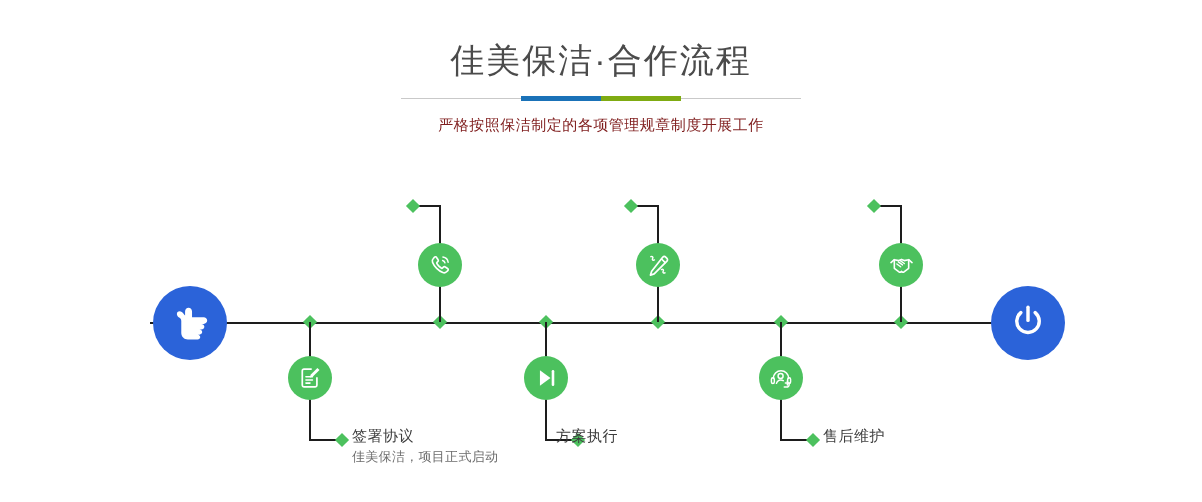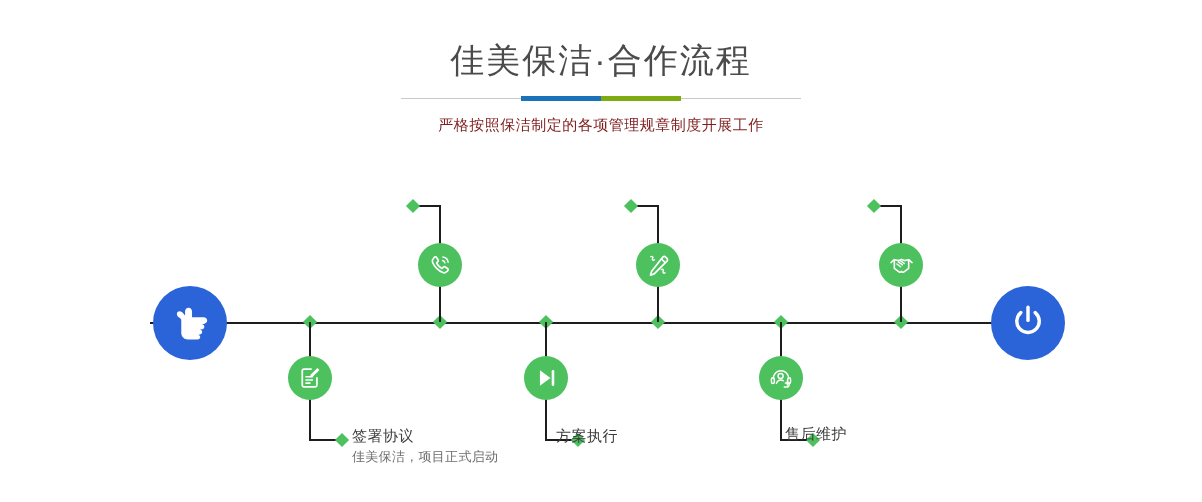--- a/index.html
+++ b/index.html
@@ -285,18 +285,18 @@
           <rect x="4.2" y="15.6" width="3.6" height="7.2" rx="1.8" fill="none" stroke="#ffffff" stroke-width="1.8"></rect>
           <rect x="24.2" y="15.6" width="3.6" height="7.2" rx="1.8" fill="none" stroke="#ffffff" stroke-width="1.8"></rect>
           <path fill="none" stroke="#ffffff" stroke-width="1.8" stroke-linecap="round" d="M26 22.8v1.4a3 3 0 0 1-3 3h-3"></path>
           <circle cx="15.5" cy="13.6" r="3.1" fill="none" stroke="#ffffff" stroke-width="1.8"></circle>
           <path fill="none" stroke="#ffffff" stroke-width="1.8" stroke-linecap="round" d="M10.4 22.6a5.6 5.6 0 0 1 8.4-3.3"></path>
           <line x1="21.4" y1="22.2" x2="26.4" y2="22.2" stroke="#ffffff" stroke-width="1.9" stroke-linecap="round"></line>
           <line x1="23.9" y1="19.7" x2="23.9" y2="24.7" stroke="#ffffff" stroke-width="1.9" stroke-linecap="round"></line>
         </svg>
       </span>
     </div>
-    <div class="label-block down" style="left:785px; top:425px;font-family:Liberation Mono, monospace;">
+    <div class="label-block down" style="left:823px; top:425px;">
       <div class="step-title">售后维护</div>
     </div>
   </div>
 
 </div>
 
 </body></html>

